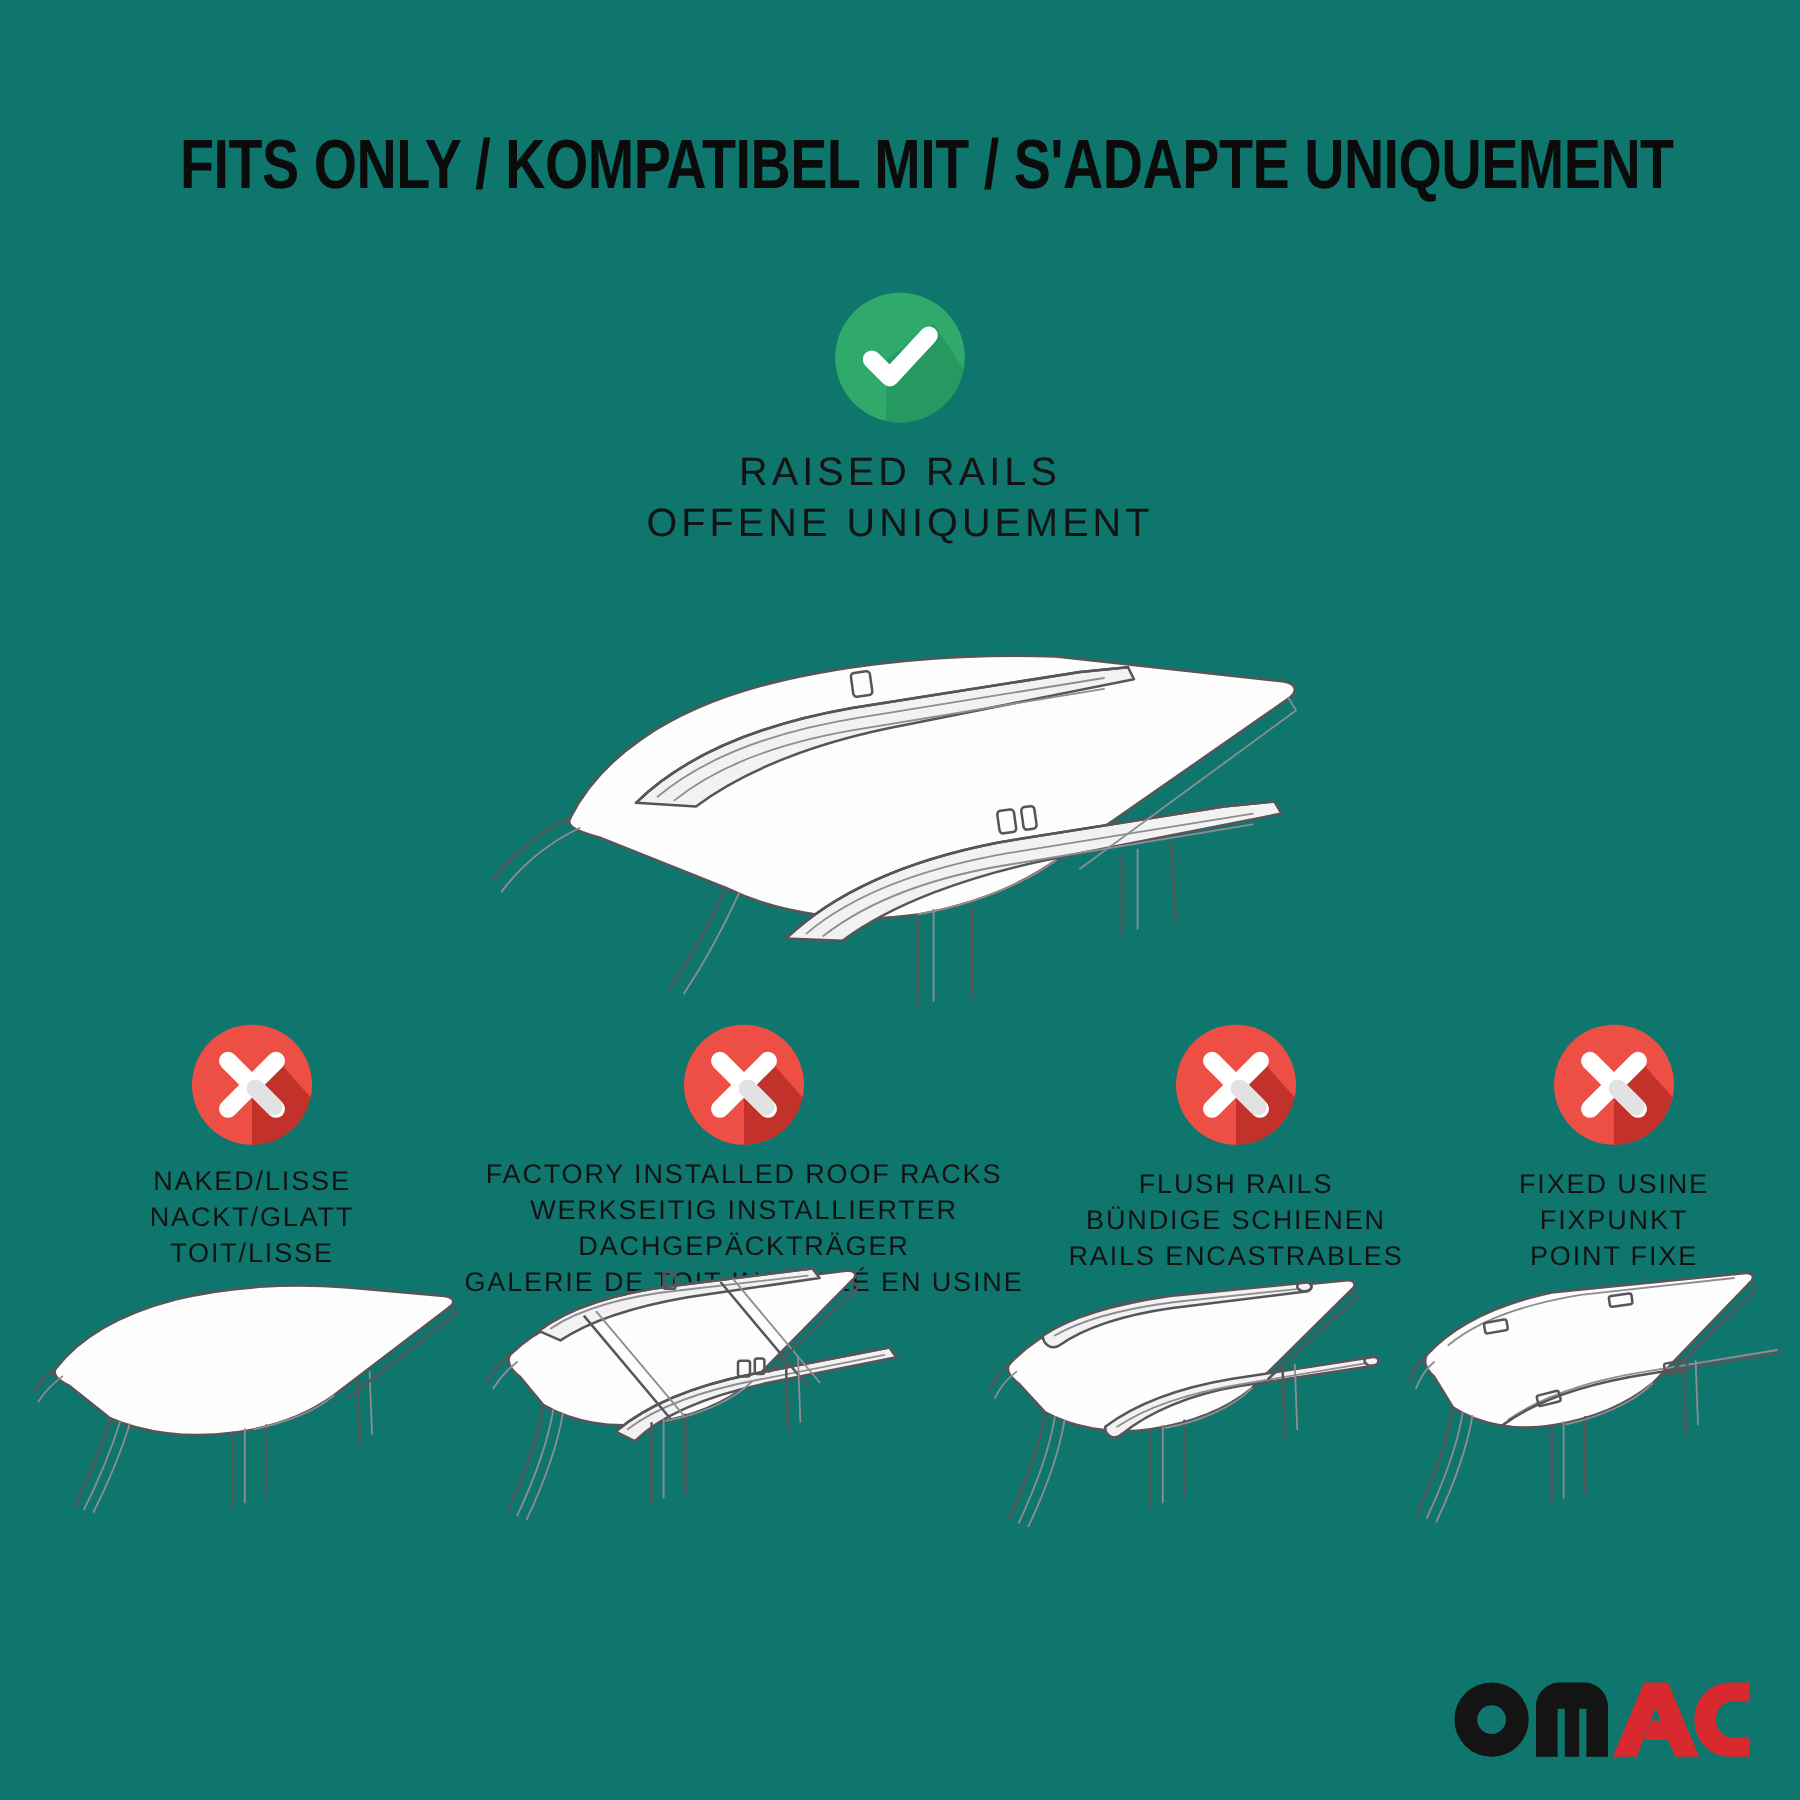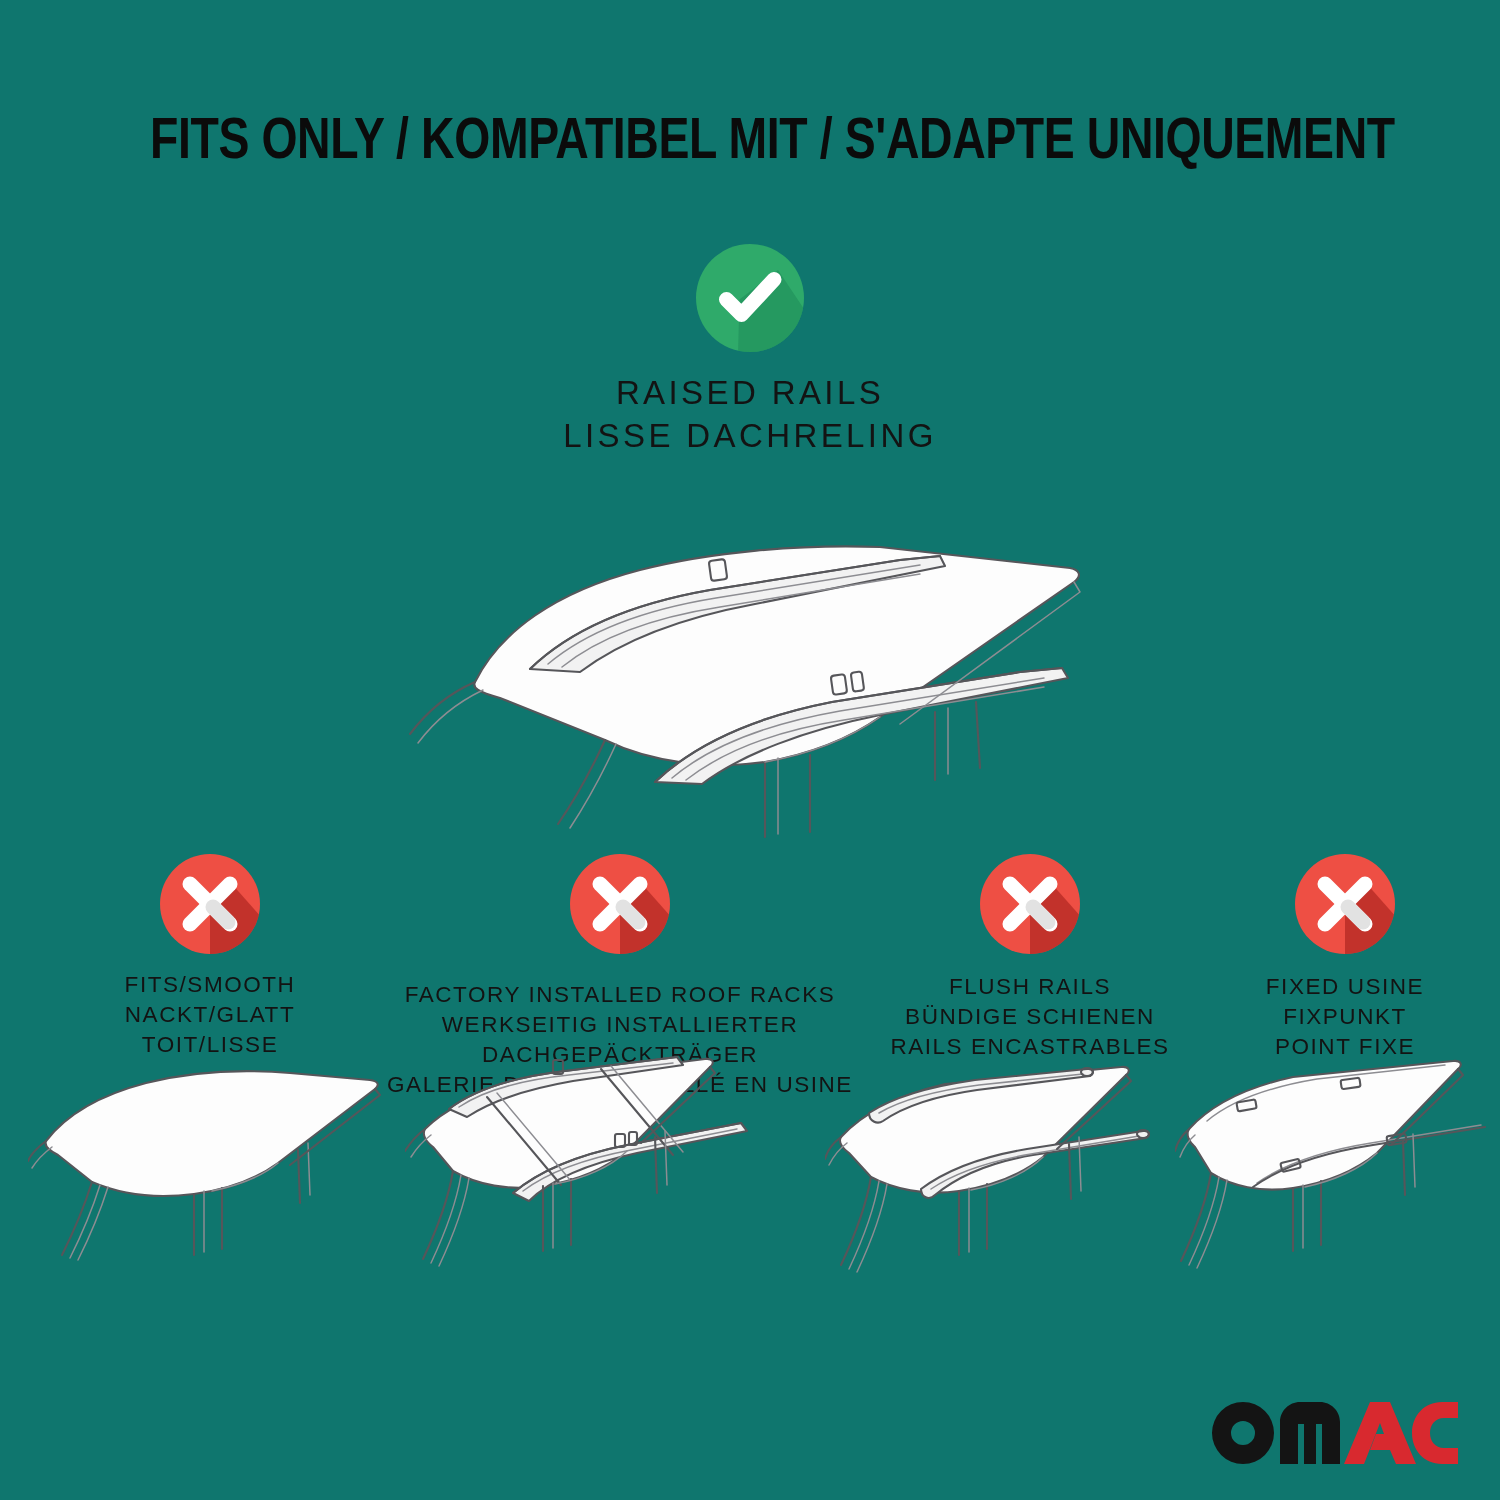--- a/index.html
+++ b/index.html
@@ -61,21 +61,21 @@
   .cols {
     position:absolute;
     top:852px; left:0; width:1500px; height:210px;
   }
   .col {
     position:absolute;
     top:0;
     text-align:center;
   }
   .col-icon { height:108px; }
-  .col-labels { margin-top:20px; }
+  .col-labels { margin-top:4px; }
   .col-labels .ln {
     font-size:22.5px;
     letter-spacing:1.55px;
     color:#131313;
     line-height:1.34;
     white-space:nowrap;
   }
   
   .col-0 { left:40px;   width:340px; }
   .col-1 { left:385px;  width:470px; }
@@ -140,21 +140,21 @@
           <g clip-path="url(#ccirc)">
             <path d="M45.5 57.5 L84 28 L112 70 L112 112 L44 112 Z" fill="#1E8A57" opacity="0.55"></path>
           </g>
           <path d="M32.5 57.5 L47.5 72.5 L80 37.5" fill="none" stroke="#FFFFFF" stroke-width="15" stroke-linecap="round" stroke-linejoin="round"></path>
         </svg>
       </span>
     </div>
 
     <div class="hero-labels">
       <div class="ln">RAISED RAILS</div>
-      <div class="ln">LISSE DACHRELING</div>
+      <div class="ln">OFFENE UNIQUEMENT</div>
     </div>
 
     <div class="hero-art">
       <svg width="760" height="330" viewBox="0 0 760 330">
 
         <path class="stroke fillpane" d="M95 170 C120 120 175 80 260 58 C330 40 420 32 500 35 L690 56
                  C700 58 702 64 694 70 L500 205 C470 226 430 242 385 250
                  C330 258 270 250 225 228 L120 186 C98 180 92 176 95 170 Z"></path>
 
         <path class="stroke railfill" d="M150 157 C190 118 250 92 330 78 L520 48 L560 44 L565 54 L375 92
@@ -207,21 +207,21 @@
             <path d="M52 52 L73 31 L104 66 L104 104 L52 104 Z" fill="#9E1B17" opacity="0.55"></path>
           </g>
           <g stroke-linecap="round" stroke-width="15">
             <line x1="32" y1="32" x2="72" y2="72" stroke="#FFFFFF"></line>
             <line x1="72" y1="32" x2="32" y2="72" stroke="#FFFFFF"></line>
             <line x1="55" y1="55" x2="70" y2="70" stroke="#E2E2E2"></line>
           </g>
         </svg>
       </div>
       <div class="col-labels">
-        <div class="ln">FITS/SMOOTH</div>
+        <div class="ln">NAKED/LISSE</div>
         <div class="ln">NACKT/GLATT</div>
         <div class="ln">TOIT/LISSE</div>
       </div>
     </div>
 
     <div class="col col-1">
       <div class="col-icon">
         <svg width="104" height="104" viewBox="0 0 104 104" style="margin:0 auto;">
           <defs>
               <clipPath id="x1">

